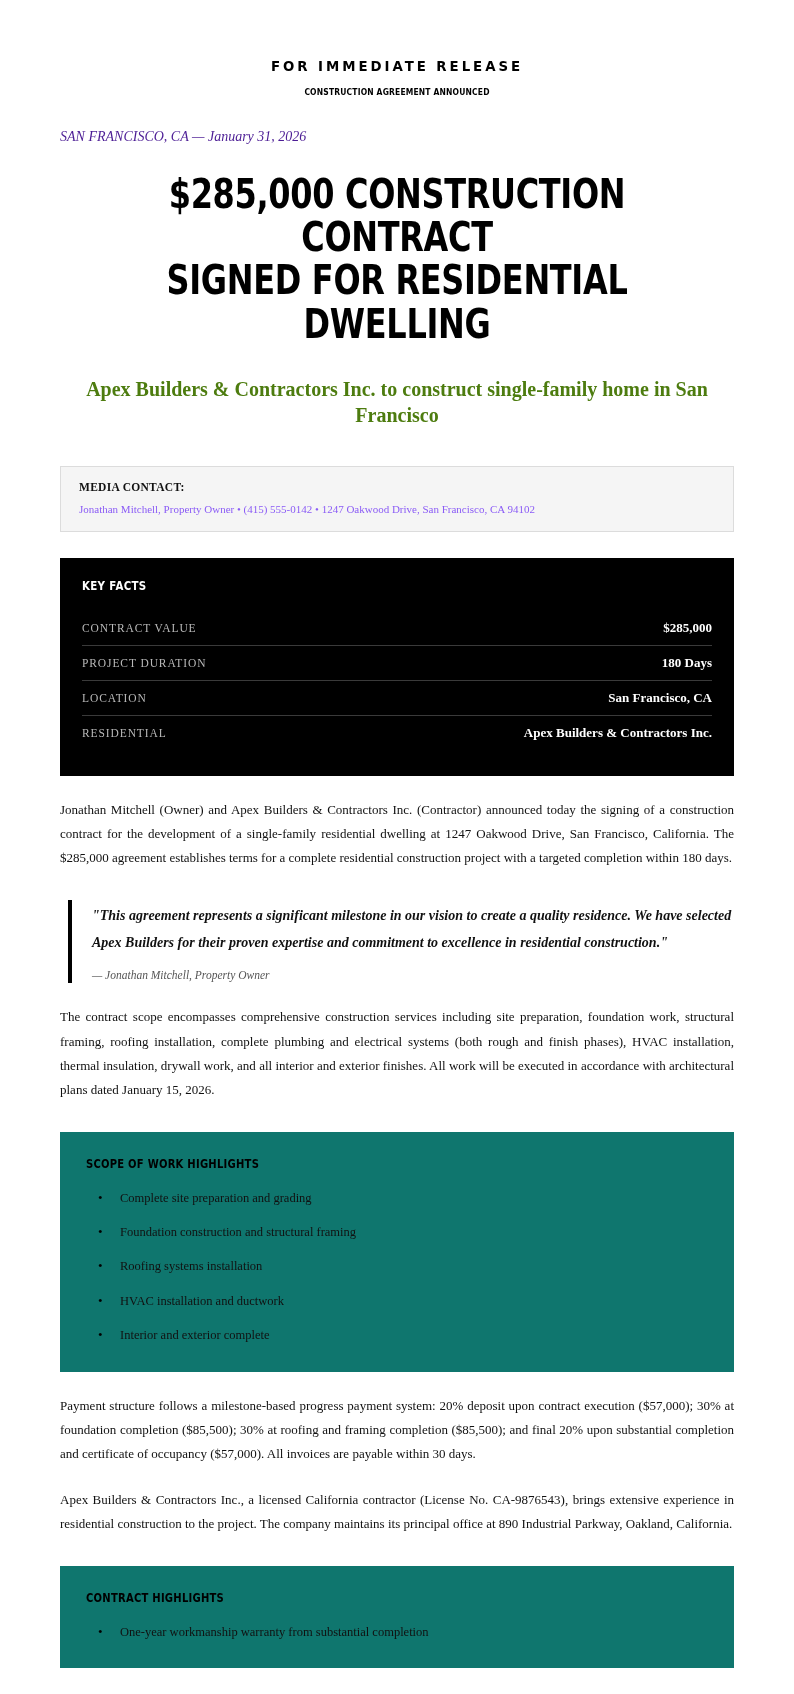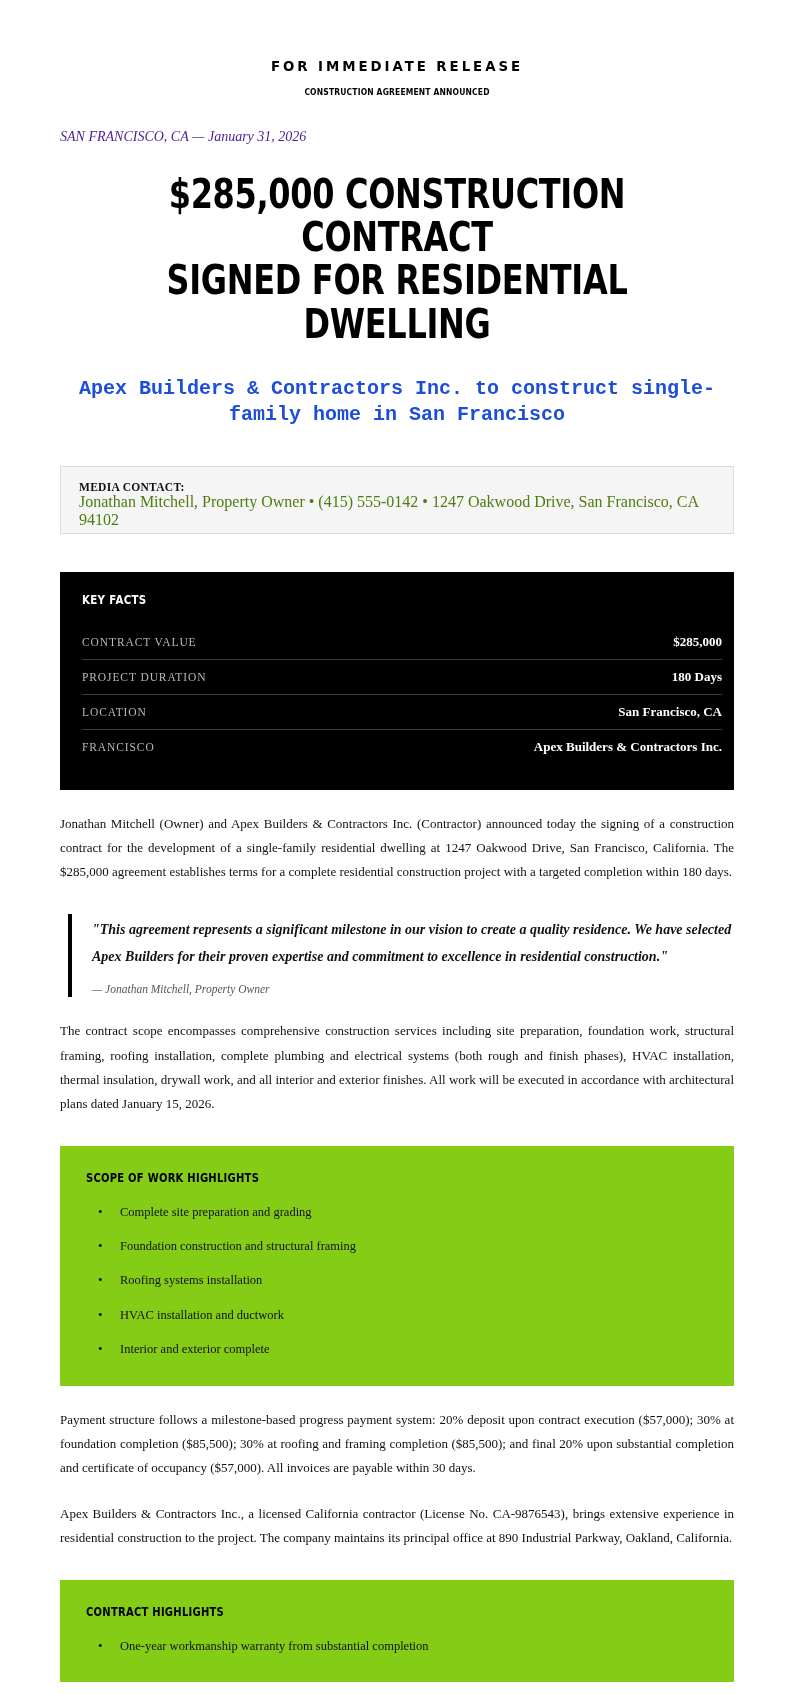--- a/index.html
+++ b/index.html
@@ -54,52 +54,53 @@
     line-height: 1.08;
     letter-spacing: -0.4px;
     color: #000;
     margin-top: 28px;
     transform: scaleX(0.80);
   }
   .headline .l2 { display: block; }
 
   .subhead {
     text-align: center;
-    font-family: Liberation Mono, monospace;
+    font-family: Liberation Serif, serif;
     font-weight: 700;
     font-size: 20px;
     line-height: 1.3;
-    color: #1d4ed8;
+    color: #4d7c0f;
     margin-top: 30px;
   }
 
   
   .media-box {
     margin-top: 38px;
     border: 1px solid #dcdcdc;
     background: #f5f5f5;
-    padding: 14px 18px 4px 18px;
+    padding: 14px 18px 16px 18px;
   }
   .media-label {
     font-family: "Liberation Serif", serif;
     font-weight: 700;
     font-size: 11.5px;
     letter-spacing: 0.3px;
   }
   .media-line {
-    font-size: 16px;
-    color: #4d7c0f;
+    font-size: 11px;
+    margin-top: 10px;
+    color: #8b5cf6;
   }
 
   
   .facts {
-    margin-top: 38px;
+    margin-top: 26px;
     background: #000000;
     color: #ffffff;
-    padding: 20px 12px 26px 22px;
+    padding: 20px 22px 26px 22px;
   }
   .facts-title {
     font-family: "DejaVu Sans", sans-serif;
     font-weight: 700;
     font-size: 12.5px;
     letter-spacing: 0.4px;
     color: #ffffff;
     transform: scaleX(0.82);
     transform-origin: left center;
     margin-bottom: 18px;
@@ -153,21 +154,21 @@
   }
   .quote-attrib {
     font-style: italic;
     font-size: 11.5px;
     color: #555;
     margin-top: 13px;
   }
 
   
   .hl-box {
-    background: #84cc16;
+    background: #0f766e;
     padding: 24px 26px 26px 26px;
     margin-top: 30px;
   }
   .hl-title {
     font-family: "DejaVu Sans", sans-serif;
     font-weight: 700;
     font-size: 12.5px;
     letter-spacing: 0.3px;
     color: #000;
     transform: scaleX(0.80);
@@ -223,21 +224,21 @@
     </div>
     <div class="fact-row">
       <span class="fact-label">PROJECT DURATION</span>
       <span class="fact-value">180 Days</span>
     </div>
     <div class="fact-row">
       <span class="fact-label">LOCATION</span>
       <span class="fact-value">San Francisco, CA</span>
     </div>
     <div class="fact-row">
-      <span class="fact-label">FRANCISCO</span>
+      <span class="fact-label">RESIDENTIAL</span>
       <span class="fact-value">Apex Builders &amp; Contractors Inc.</span>
     </div>
   </div>
 
   <p class="body body-first">Jonathan Mitchell (Owner) and Apex Builders &amp; Contractors Inc. (Contractor) announced today the signing of a construction contract for the development of a single-family residential dwelling at 1247 Oakwood Drive, San Francisco, California. The $285,000 agreement establishes terms for a complete residential construction project with a targeted completion within 180 days.</p>
 
   <div class="quote">
     <div class="quote-text">"This agreement represents a significant milestone in our vision to create a quality residence. We have selected Apex Builders for their proven expertise and commitment to excellence in residential construction."</div>
     <div class="quote-attrib">— Jonathan Mitchell, Property Owner</div>
   </div>

